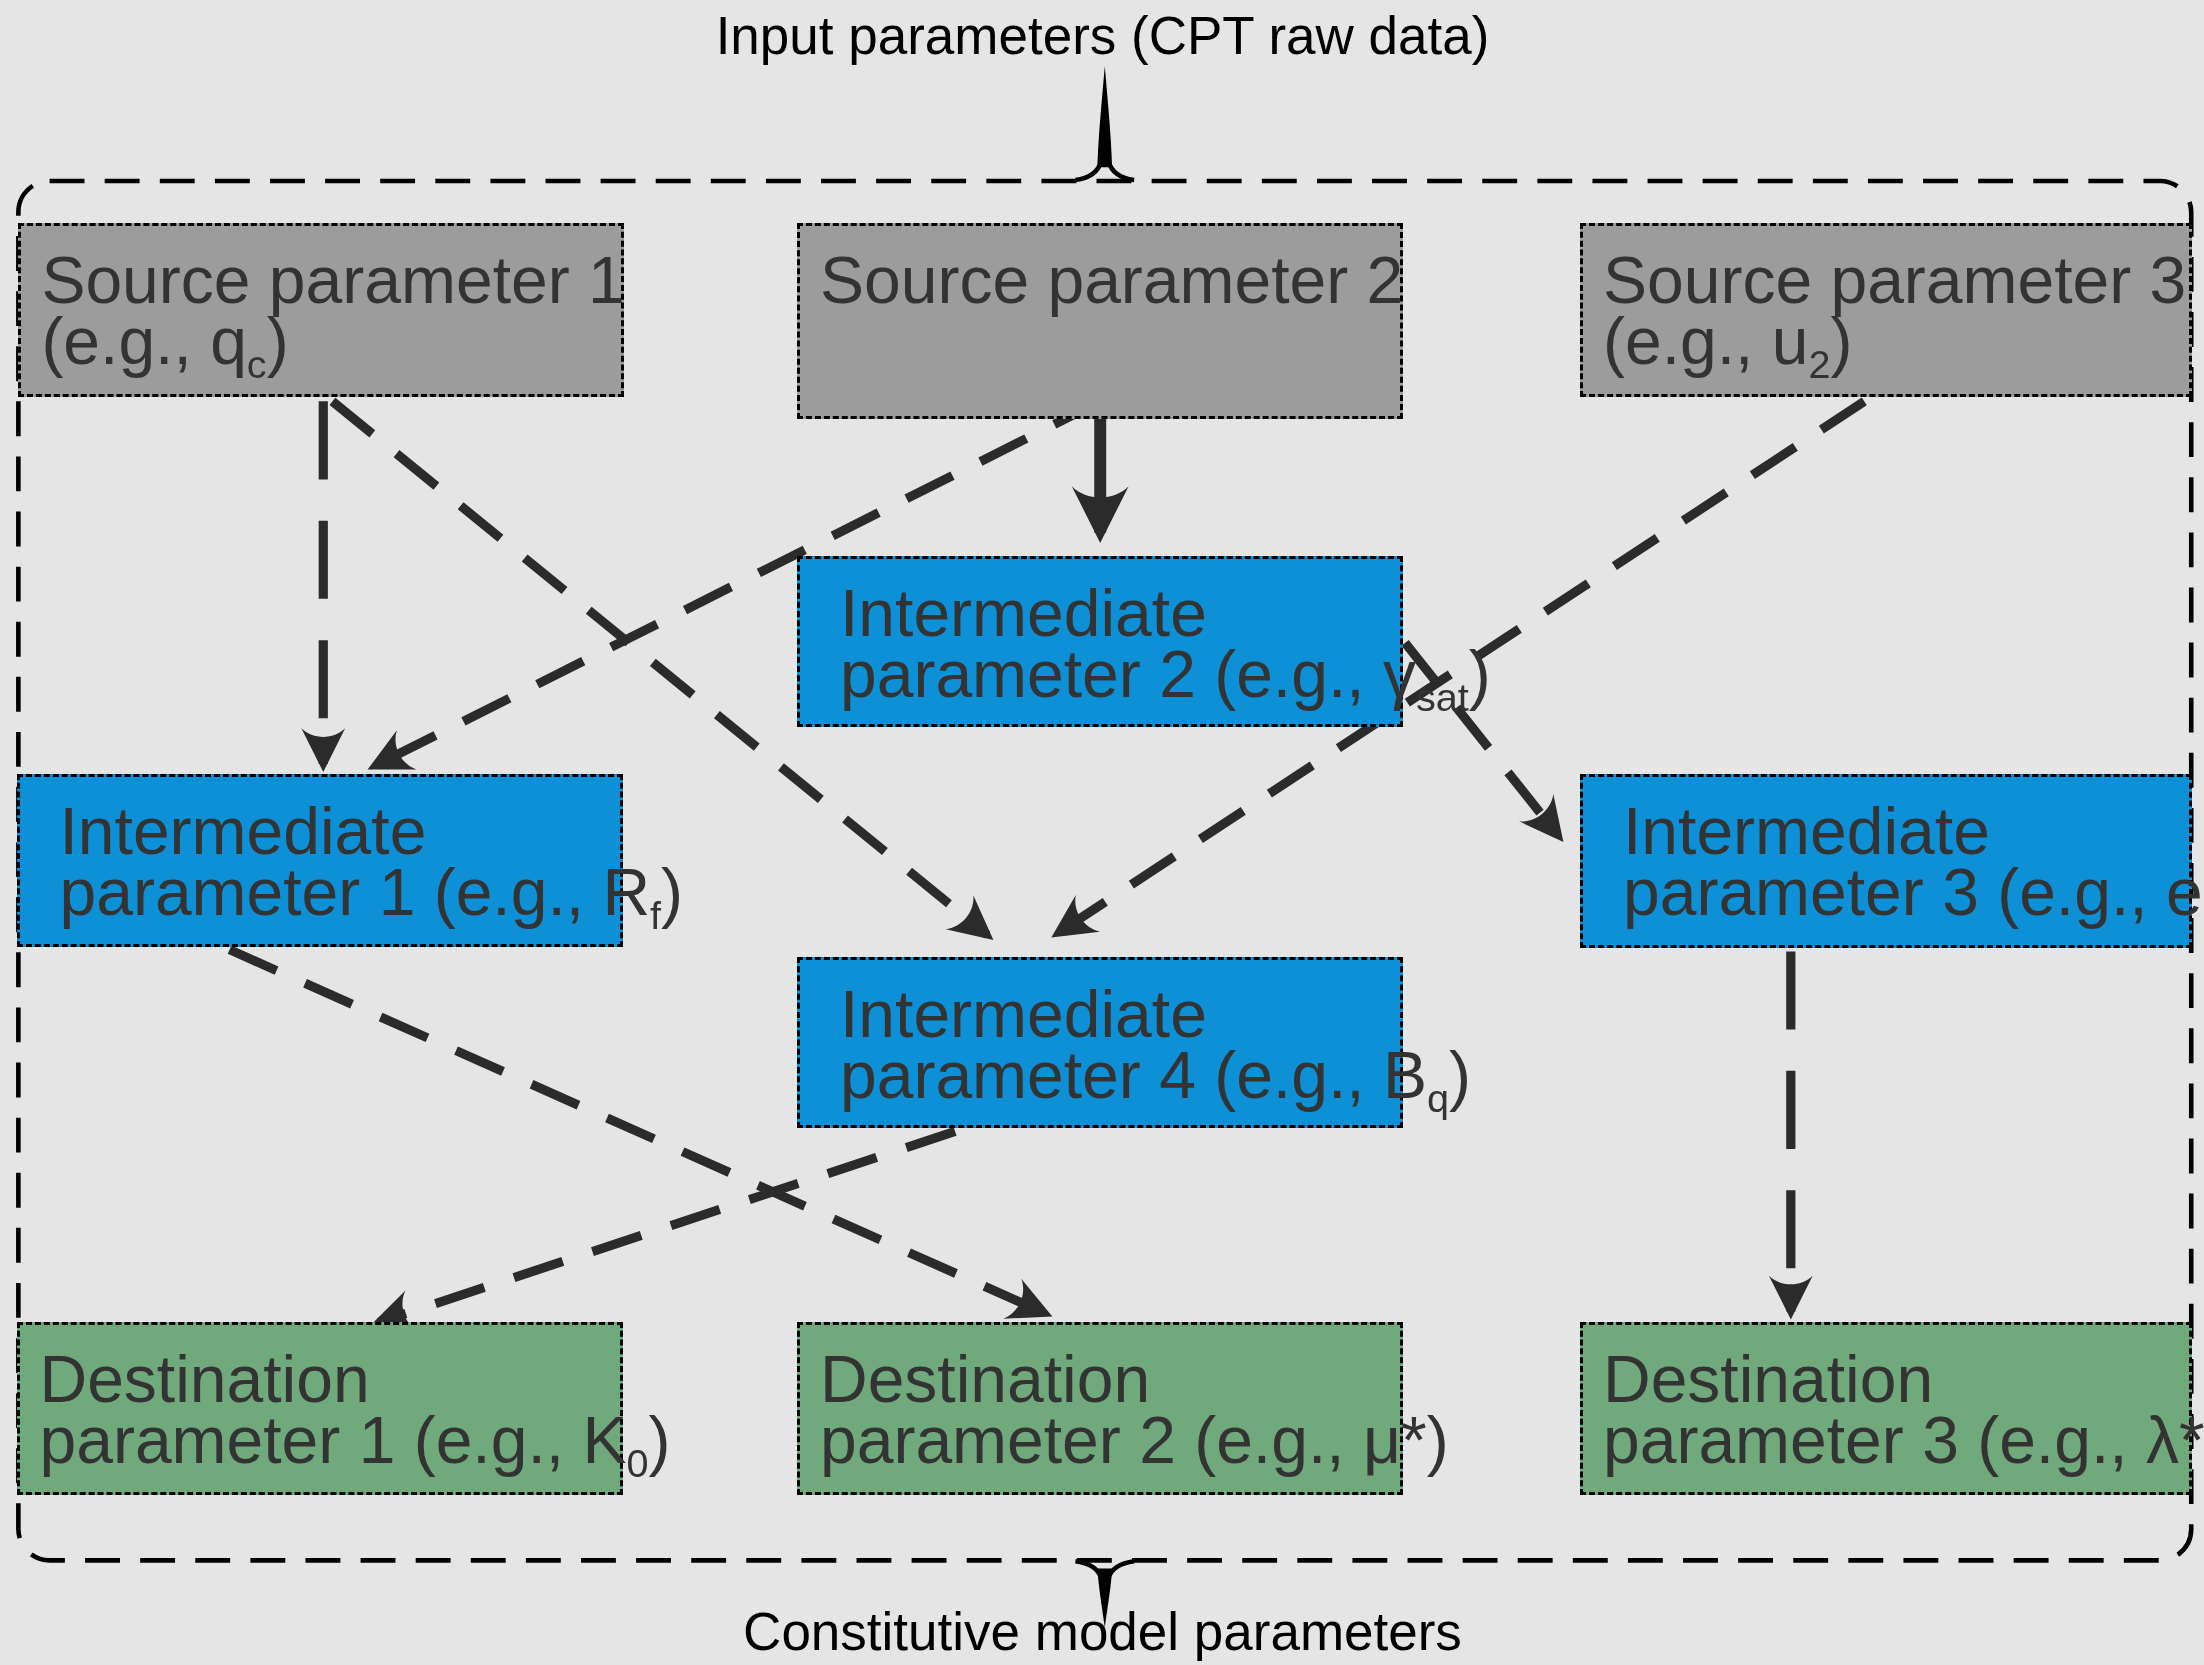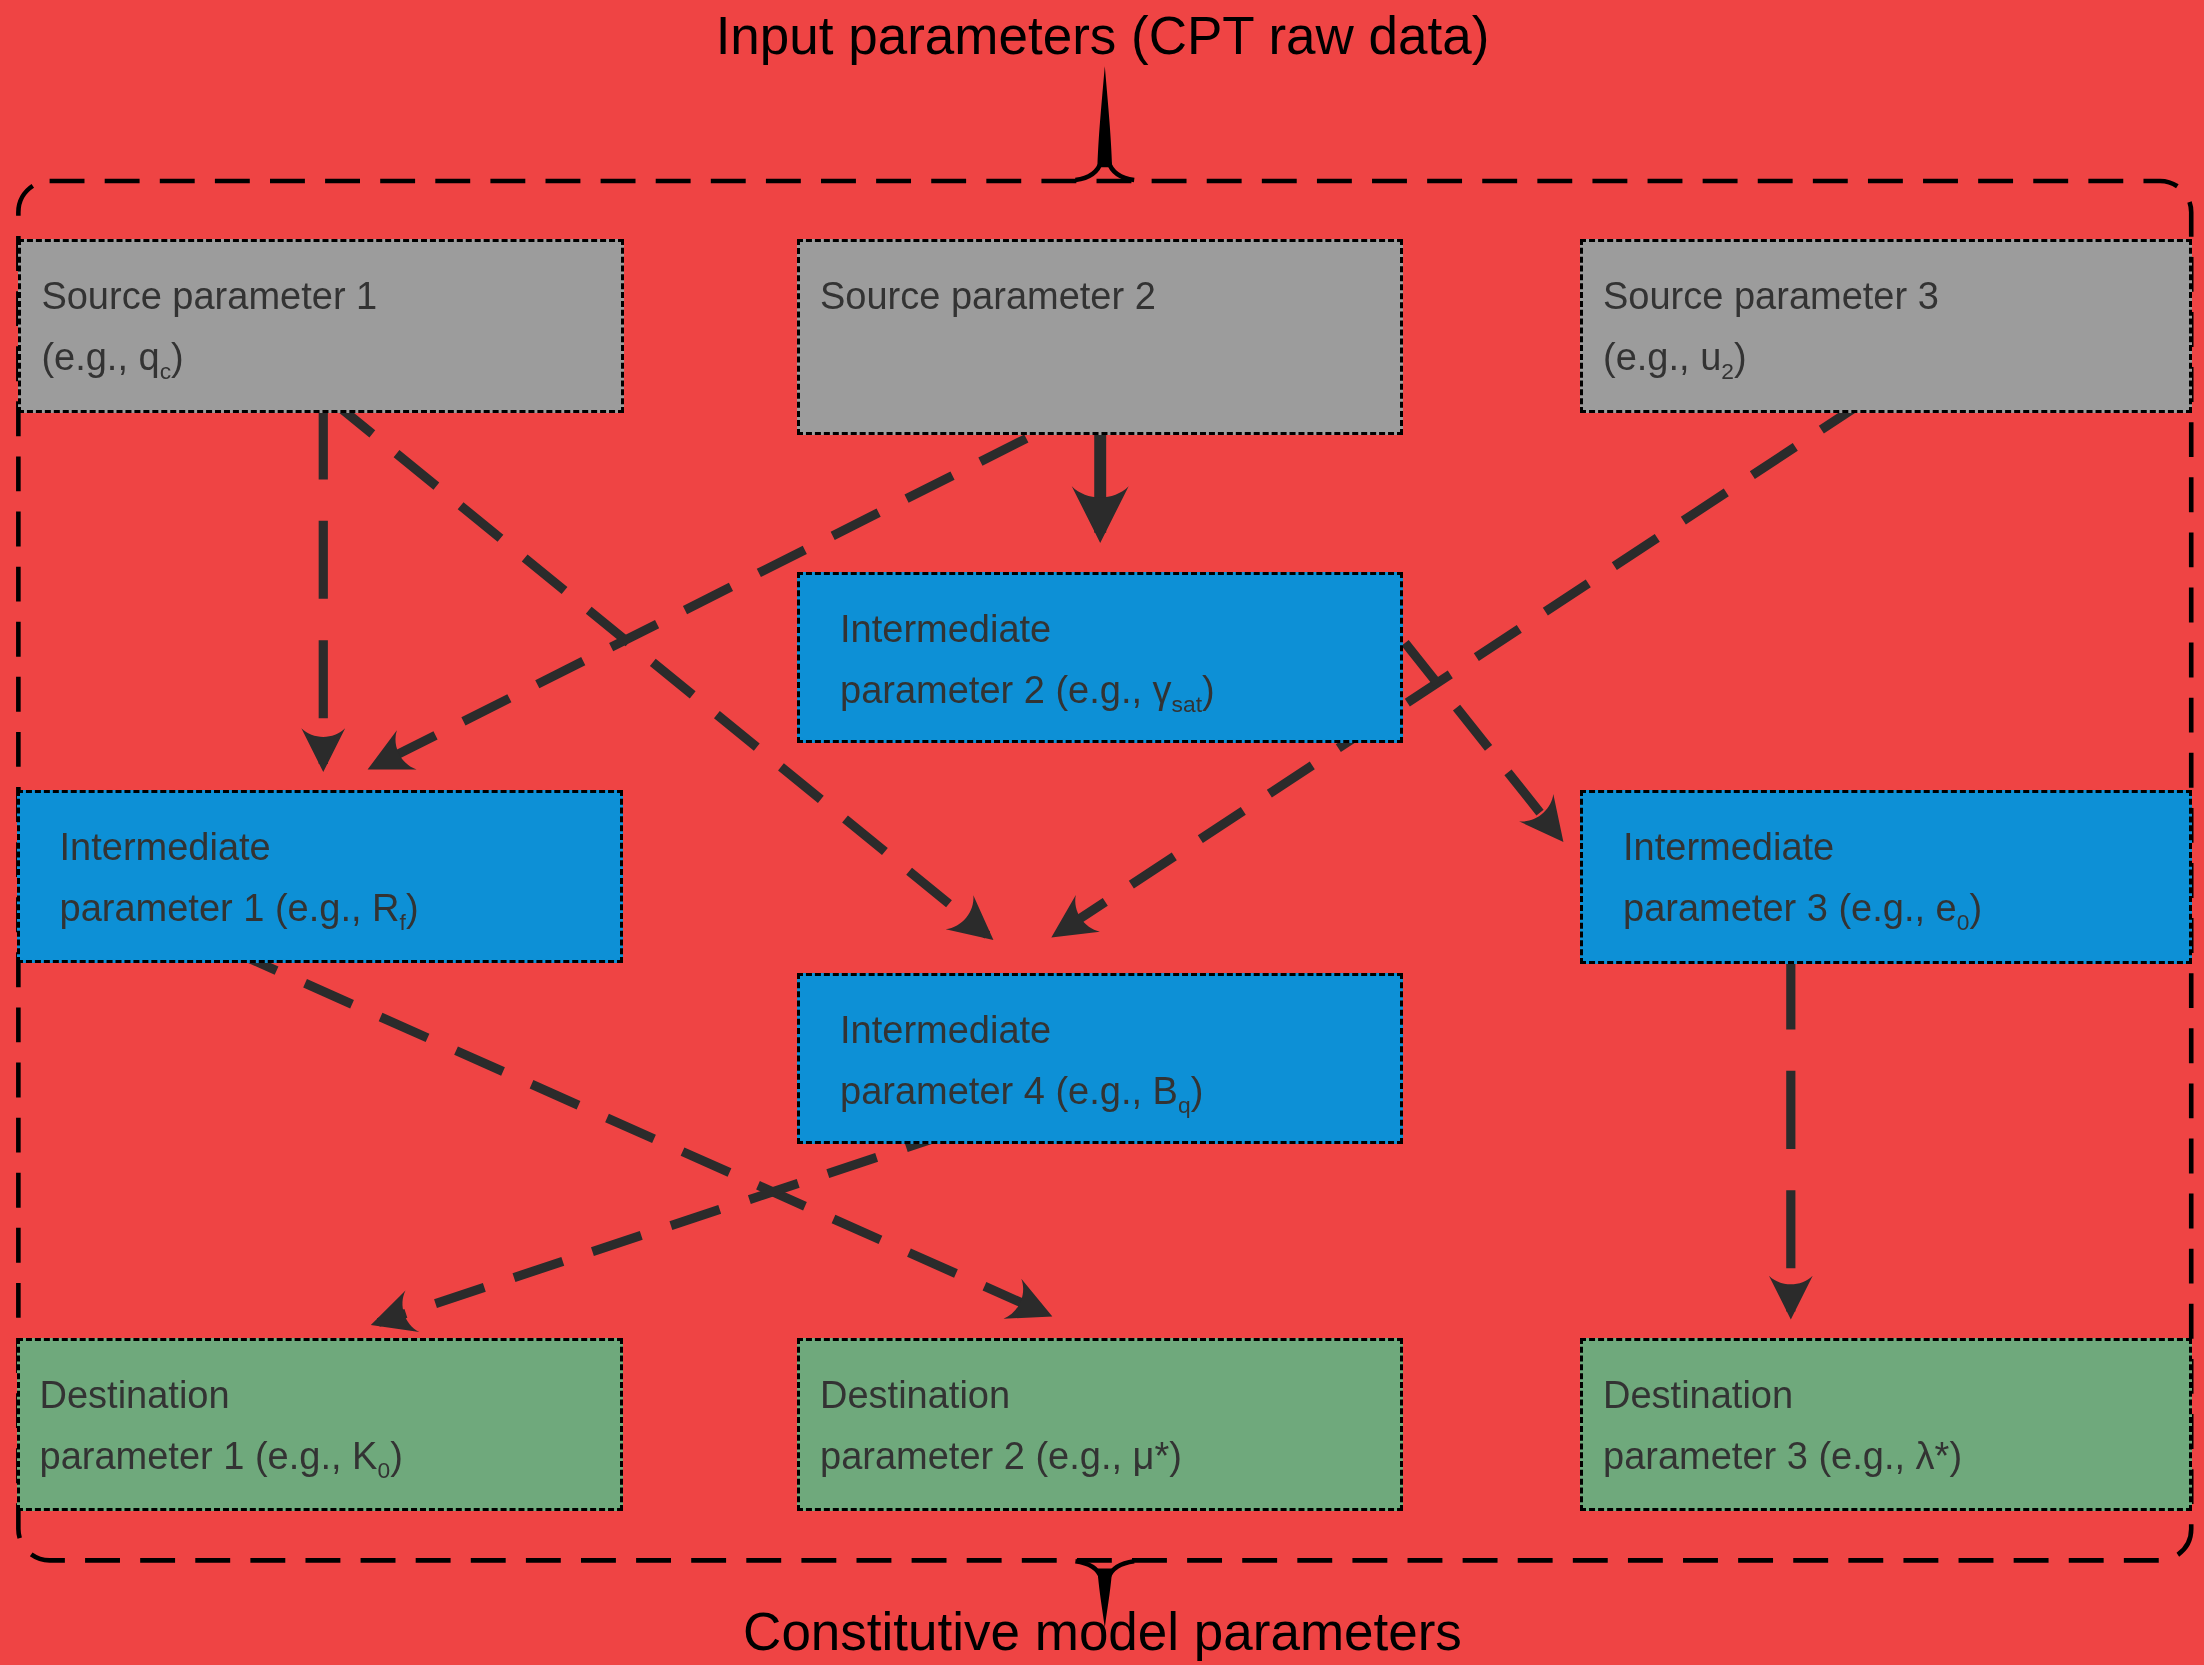--- a/index.html
+++ b/index.html
@@ -1,35 +1,34 @@
 <!DOCTYPE html>
 <html style="--c-source: #9c9c9c; --c-intermediate: #0d90d6; --c-destination: #6fa97c; --c-text: #333333; --c-arrow: #2b2b2b; --c-border: #000000;font-size:14.7px"><head>
 <meta charset="utf-8">
 <style>
   html,body{margin:0;padding:0;background:#ffffff;}
   #canvas{
     position:relative;
     width:2205px;height:1666px;
-    background:#ef4444;
+    background:#e5e5e5;
     font-family:"Liberation Sans", sans-serif;
     overflow:hidden;
   }
   #overlay{position:absolute;left:0;top:0;width:2205px;height:1666px;}
   .caption{
     position:absolute;left:0;right:0;text-align:center;
     font-size:53px;color:#000;line-height:59px;white-space:nowrap;
   }
   .box{
     position:absolute;box-sizing:border-box;
     border:3.7px dashed #000;
     color:var(--c-text,#333333);
-    font-size:38px;line-height:61px;
+    font-size:66px;line-height:61px;
     padding:24px 3.7px 0 20px;
     white-space:nowrap;
-    margin-top:16px;
   }
   .box .l1,.box .l2{display:block;}
   .box sub{font-size:0.6em;line-height:0;}
   .box--source{background:var(--c-source,#9c9c9c);}
   .box--intermediate{background:var(--c-intermediate,#0d90d6);padding-left:40px;}
   .box--destination{background:var(--c-destination,#6fa97c);}
   .arrow{fill:none;stroke:var(--c-arrow,#2b2b2b);stroke-width:10;}
   .arrow.solid{stroke-width:13;}
   .dashA{stroke-dasharray:56 34;}
   .dashV{stroke-dasharray:85 45;}

